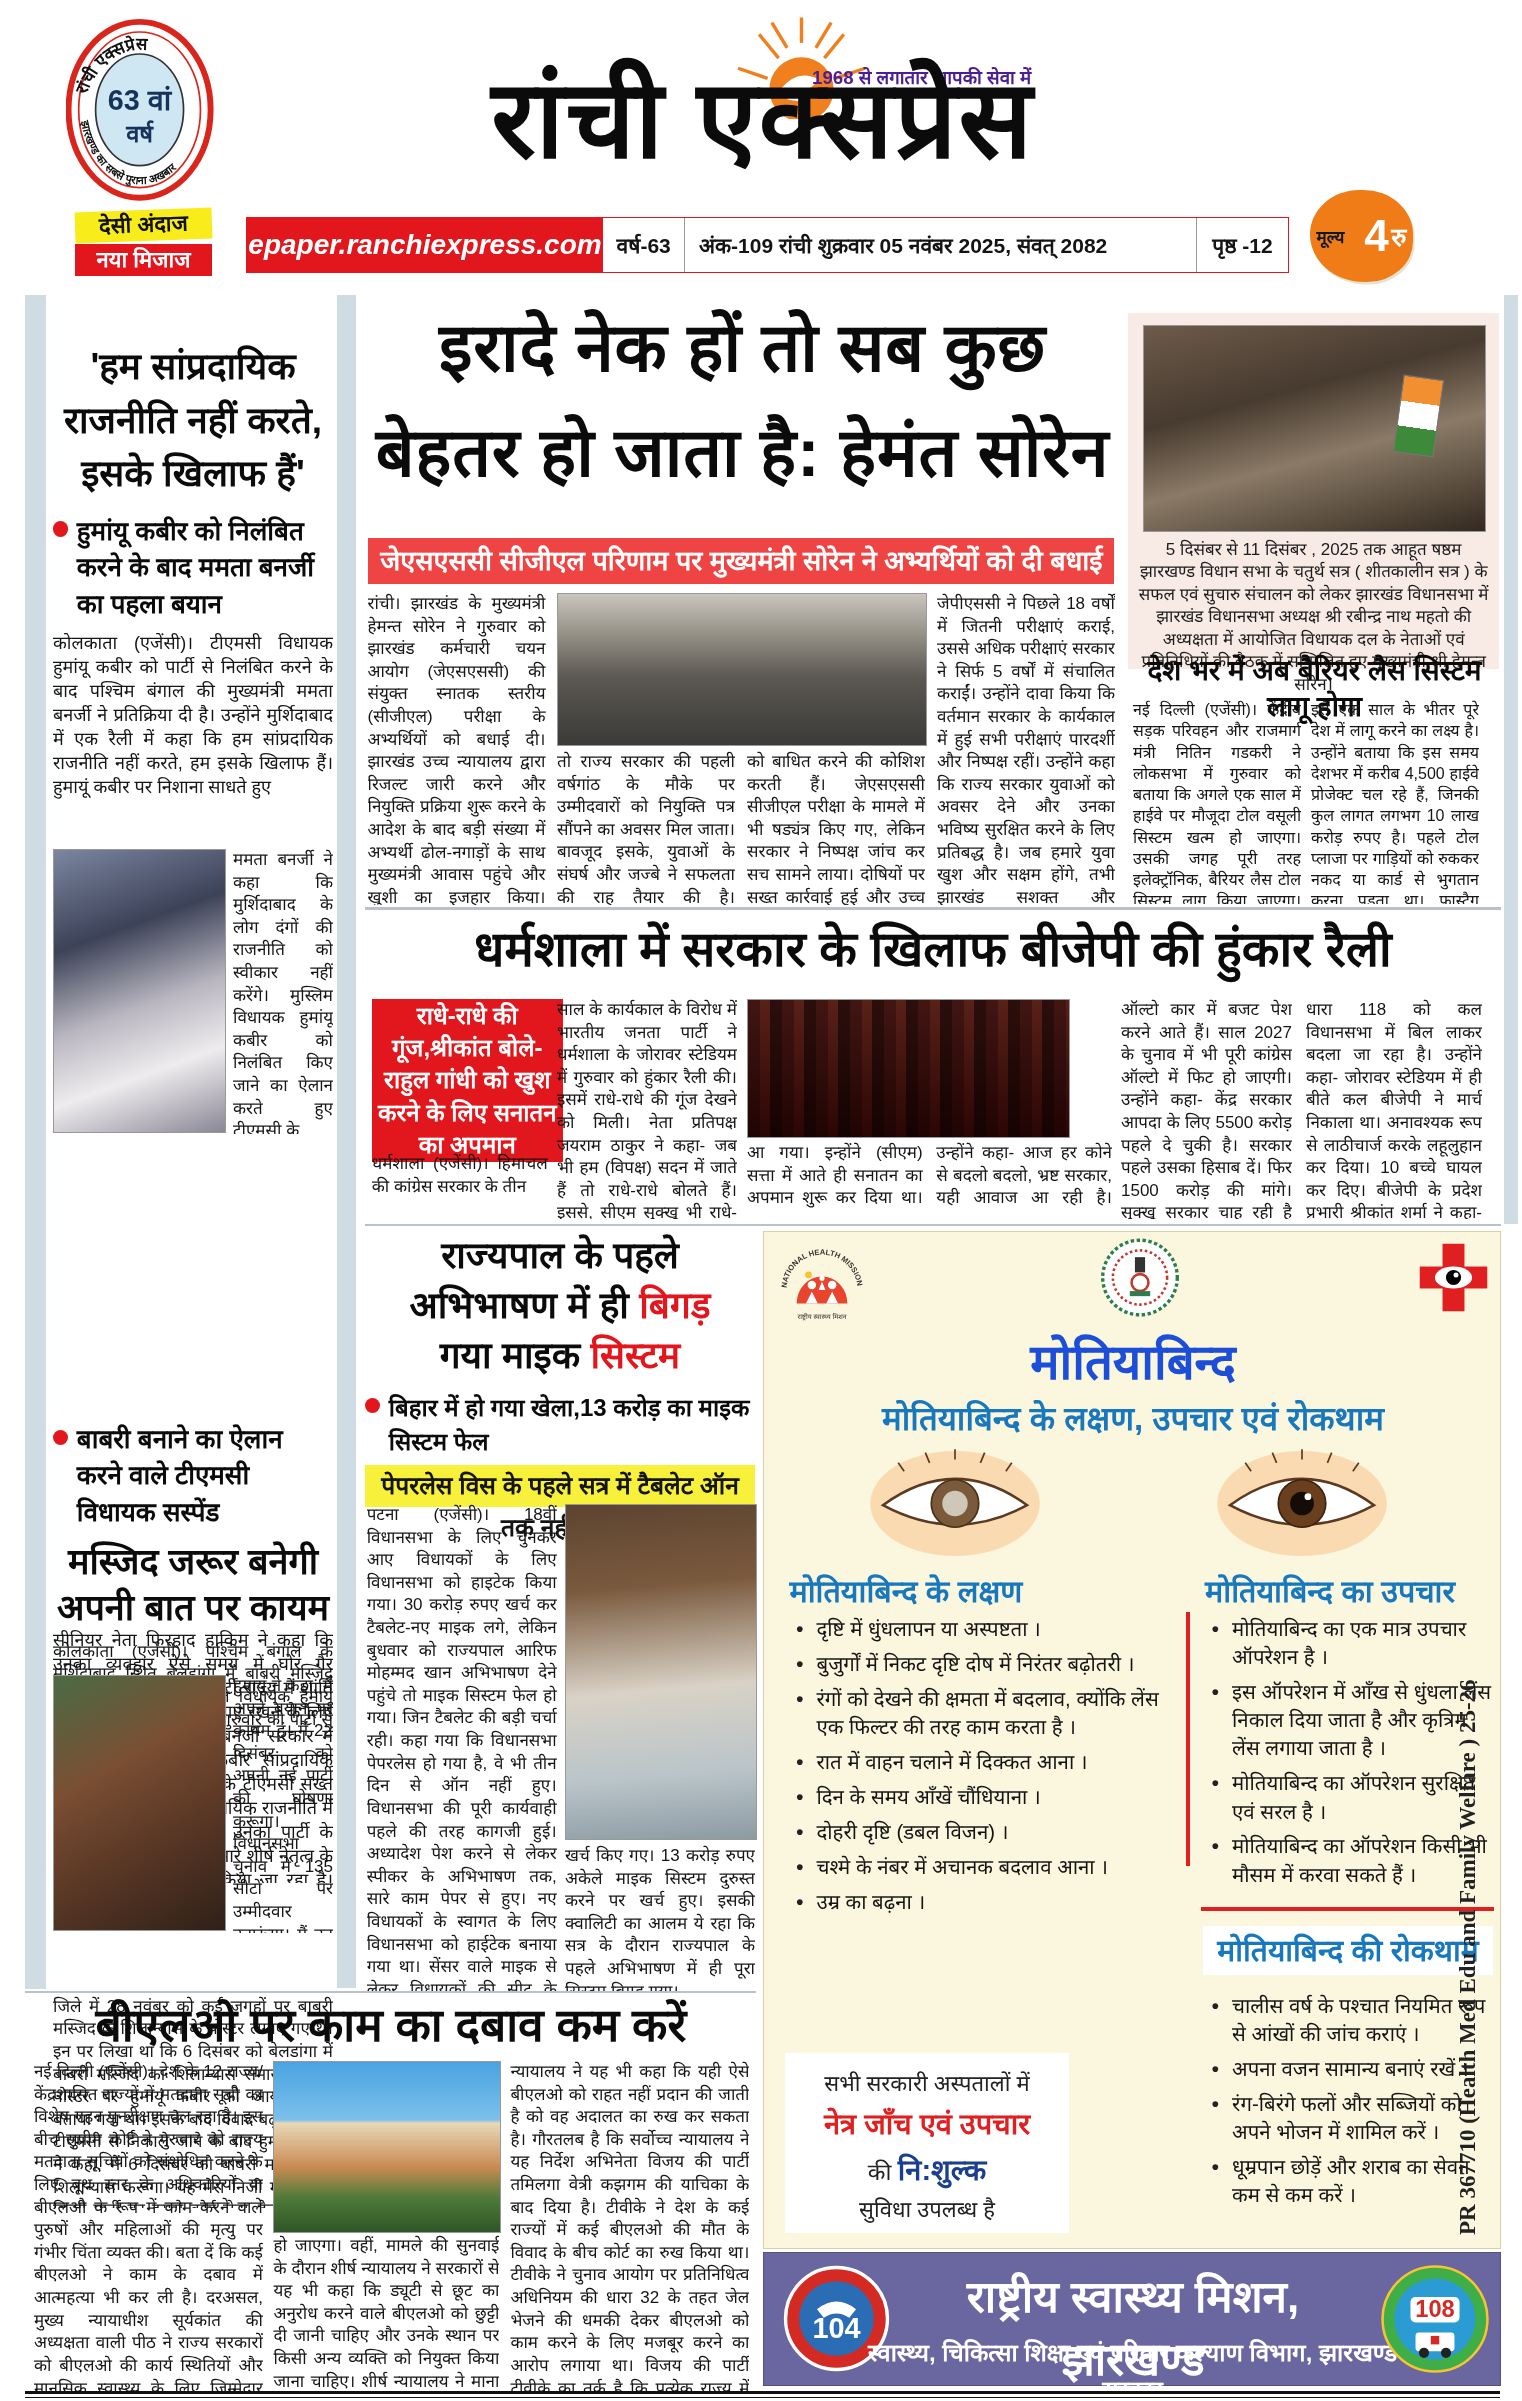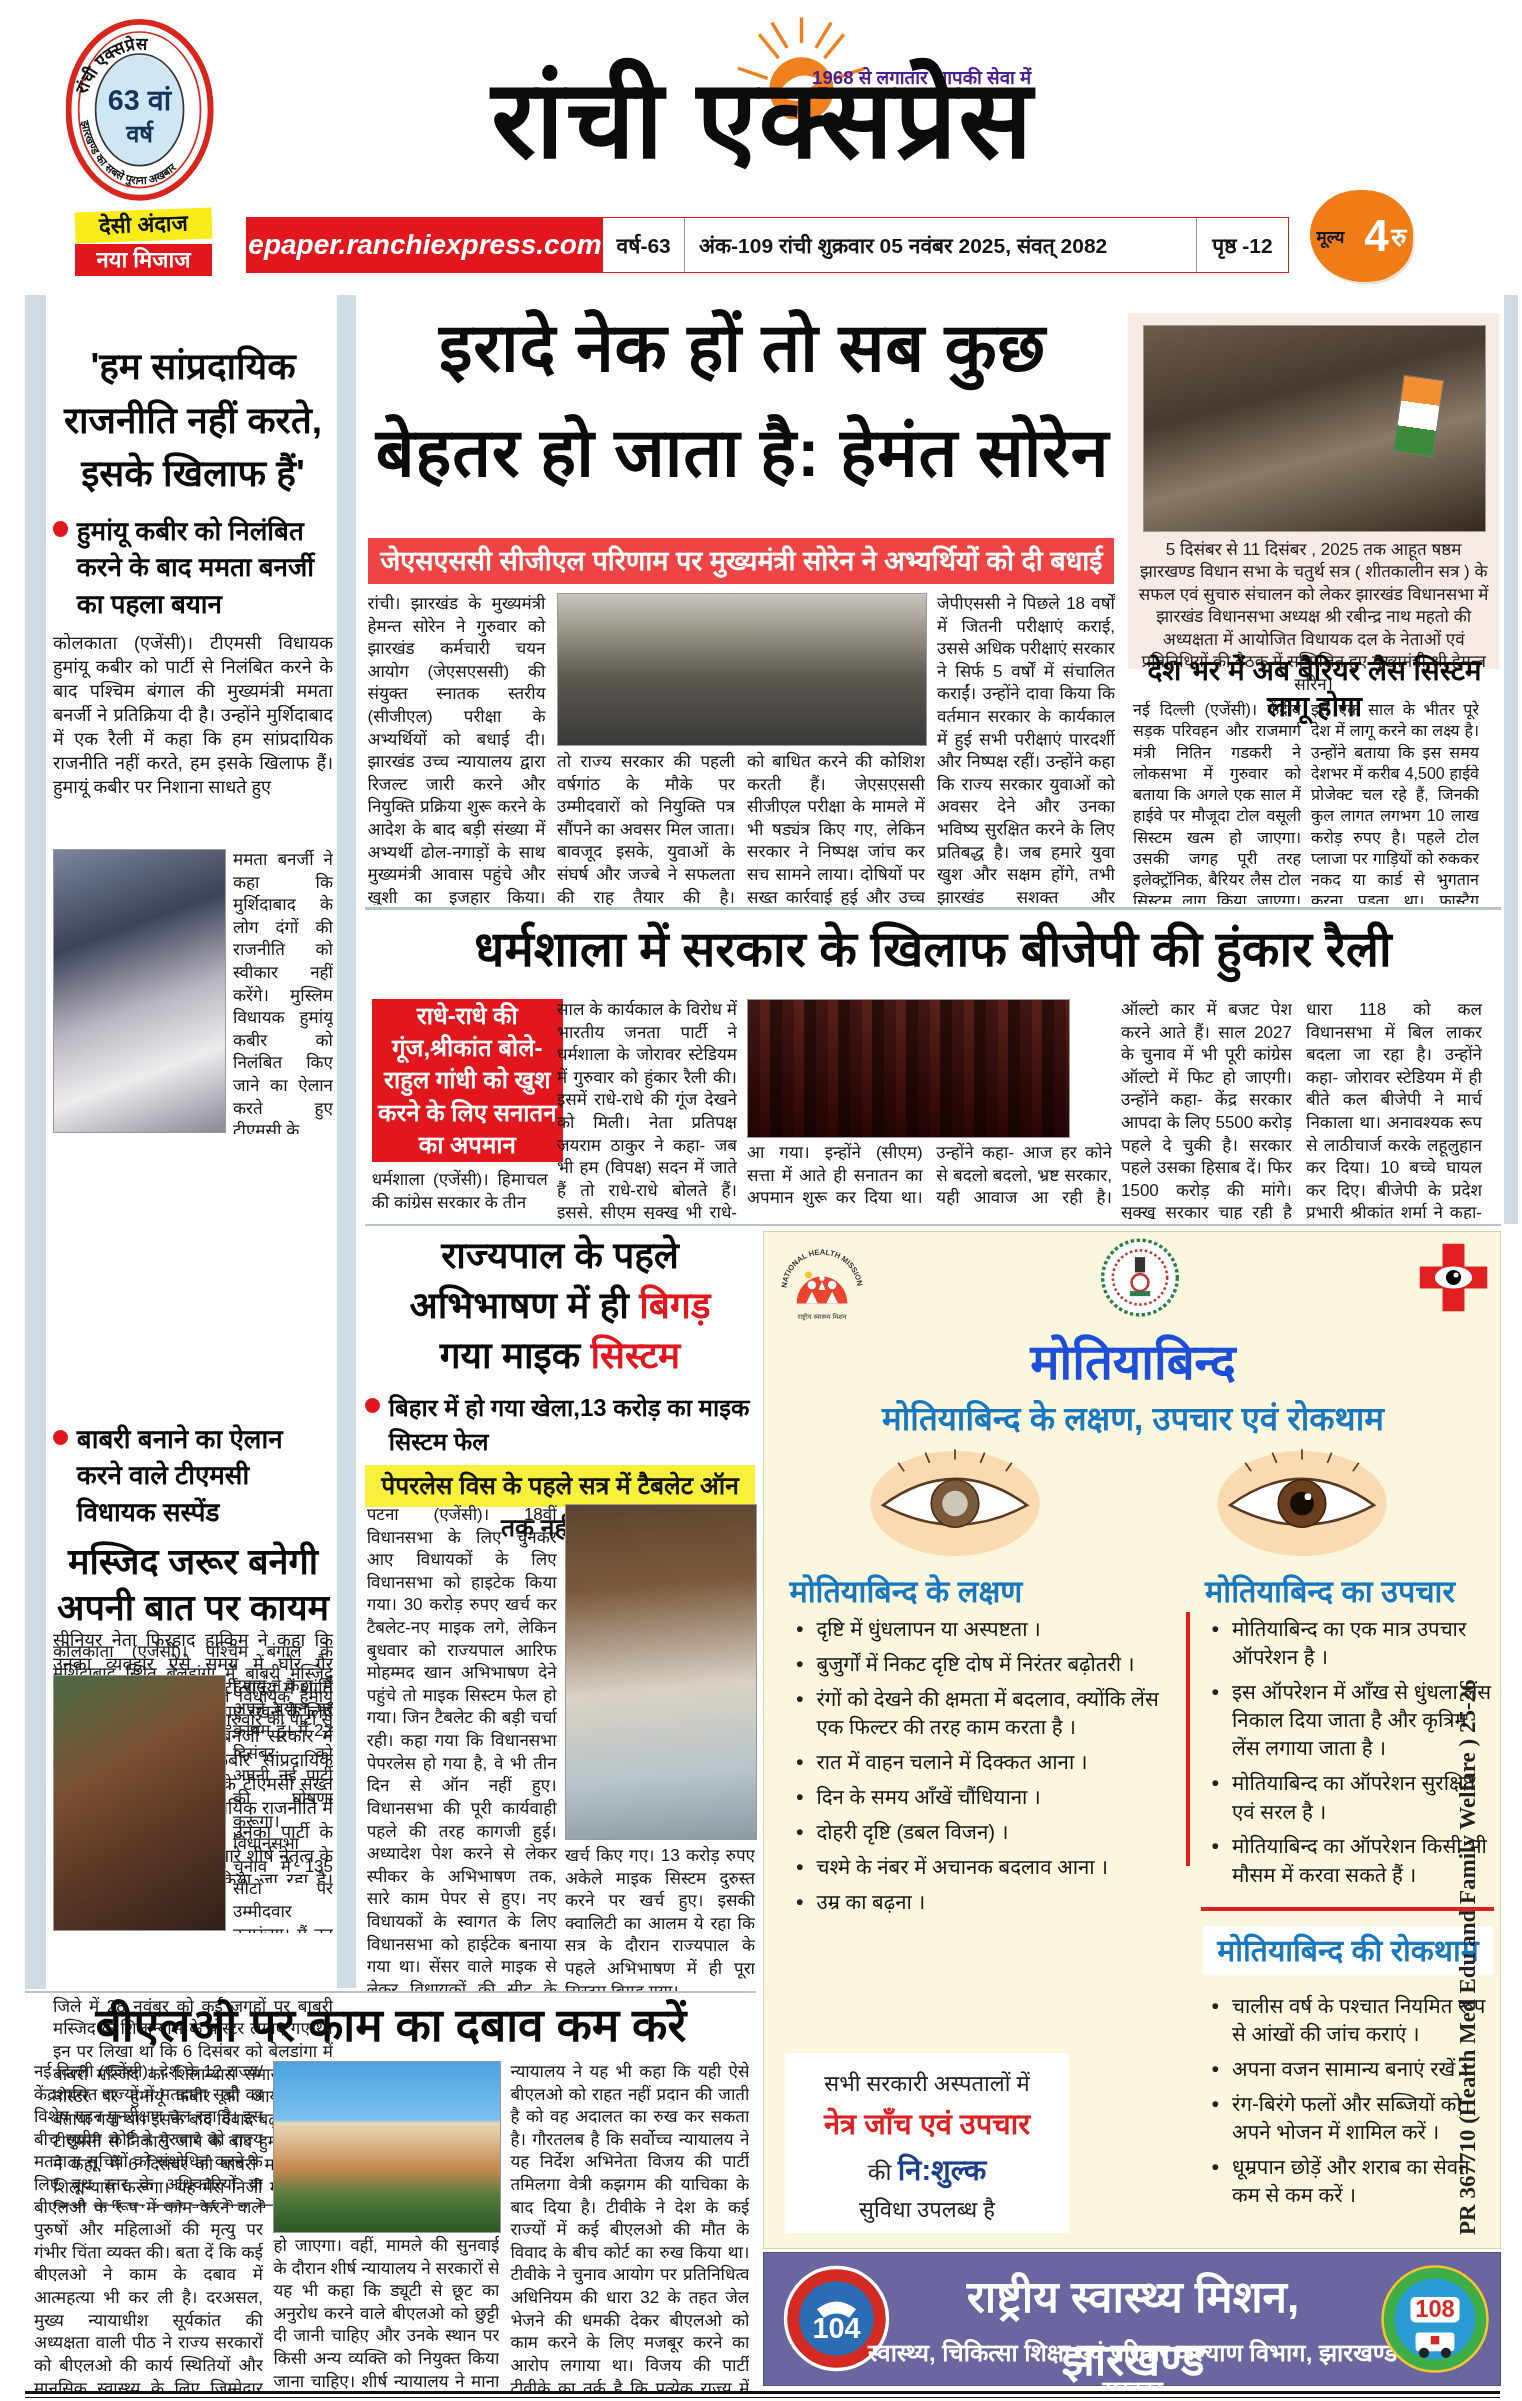--- a/index.html
+++ b/index.html
@@ -131,21 +131,21 @@
     <div class="hl ctext" style="font-size:28px;line-height:1.3;">देश भर में अब बैरियर लैस सिस्टम लागू होगा</div>
     <div class="abs jtext" style="left:5.1px;top:46px;width:168px;height:205px;font-size:16px;">नई दिल्ली (एजेंसी)। केंद्रीय सड़क परिवहन और राजमार्ग मंत्री नितिन गडकरी ने लोकसभा में गुरुवार को बताया कि अगले एक साल में हाईवे पर मौजूदा टोल वसूली सिस्टम खत्म हो जाएगा। उसकी जगह पूरी तरह इलेक्ट्रॉनिक, बैरियर लैस टोल सिस्टम लागू किया जाएगा। उन्होंने कहा कि नए सिस्टम की शुरुआत फिलहाल 10 जगह की जा चुकी है और</div>
     <div class="abs jtext" style="left:183px;top:46px;width:168px;height:205px;font-size:16px;">इसे एक साल के भीतर पूरे देश में लागू करने का लक्ष्य है। उन्होंने बताया कि इस समय देशभर में करीब 4,500 हाईवे प्रोजेक्ट चल रहे हैं, जिनकी कुल लागत लगभग 10 लाख करोड़ रुपए है। पहले टोल प्लाजा पर गाड़ियों को रुककर नकद या कार्ड से भुगतान करना पड़ता था। फास्टैग आया तो गाड़ियों का टोल पर रुकने का समय कम हुआ।</div>
   </div>
 
   <div class="abs sep" style="left:365px;top:907px;width:1136px;height:2.5px;"></div>
 
   <div class="abs" style="left:365px;top:916px;width:1136px;height:307px;">
     <div class="hl ctext" style="font-size:49px;line-height:1.35;">धर्मशाला में सरकार के खिलाफ बीजेपी की हुंकार रैली</div>
     <div class="abs ctext" style="left:6.8px;top:83px;width:191px;height:163px;background:#e2171d;color:#fff;font-weight:900;font-size:24px;line-height:1.35;display:flex;align-items:center;justify-content:center;padding:3.4px;box-sizing:border-box;">राधे-राधे की गूंज,श्रीकांत बोले- राहुल गांधी को खुश करने के लिए सनातन का अपमान</div>
-    <div class="jtext" style="position:absolute;left:6.8px;top:253px;width:176px;height:51px;font-size:17px;">धर्मशाला (एजेंसी)। हिमाचल की कांग्रेस सरकार के तीन</div>
+    <div class="jtext" style="position:absolute;left:6.8px;top:237px;width:176px;height:51px;font-size:17px;">धर्मशाला (एजेंसी)। हिमाचल की कांग्रेस सरकार के तीन</div>
     <div class="abs jtext" style="left:192px;top:83px;width:180px;height:220px;">साल के कार्यकाल के विरोध में भारतीय जनता पार्टी ने धर्मशाला के जोरावर स्टेडियम में गुरुवार को हुंकार रैली की। इसमें राधे-राधे की गूंज देखने को मिली। नेता प्रतिपक्ष जयराम ठाकुर ने कहा- जब भी हम (विपक्ष) सदन में जाते हैं तो राधे-राधे बोलते हैं। इससे, सीएम सुक्खू भी राधे-राधे बोलने को मजबूर हो गए। जयराम ने कहा- अच्छा लगा कि सनातन का कुछ अंश इनमें भी</div>
     <div class="abs photo" style="left:382px;top:83px;width:321px;height:137px;background:repeating-linear-gradient(90deg,#5a1f1c 0 12px,#7a2f24 12px 22px,#3c1512 22px 34px),linear-gradient(180deg,#b9b3a8,#5a1f1c);background-blend-mode:multiply;"></div>
     <div class="abs jtext" style="left:382px;top:226px;width:365px;height:80px;column-count:2;column-gap:13.6px;">आ गया। इन्होंने (सीएम) सत्ता में आते ही सनातन का अपमान शुरू कर दिया था। उन्होंने कहा- आज हर कोने से बदलो बदलो, भ्रष्ट सरकार, यही आवाज आ रही है। उन्होंने कहा, हिमाचल सीएम सुक्खू अपनी</div>
     <div class="abs jtext" style="left:756px;top:83px;width:171px;height:220px;">ऑल्टो कार में बजट पेश करने आते हैं। साल 2027 के चुनाव में भी पूरी कांग्रेस ऑल्टो में फिट हो जाएगी। उन्होंने कहा- केंद्र सरकार आपदा के लिए 5500 करोड़ पहले दे चुकी है। सरकार पहले उसका हिसाब दें। फिर 1500 करोड़ की मांगे। सुक्खू सरकार चाह रही है कि 1500 करोड़ ट्रेजरी में नहीं, उनके खाते में आए। उन्होंने कहा- हिमाचल पहले ही ऑन सेल है। अब लैंड सिलिंग एक्ट की</div>
     <div class="abs jtext" style="left:941px;top:83px;width:176px;height:220px;">धारा 118 को कल विधानसभा में बिल लाकर बदला जा रहा है। उन्होंने कहा- जोरावर स्टेडियम में ही बीते कल बीजेपी ने मार्च निकाला था। अनावश्यक रूप से लाठीचार्ज करके लहूलुहान कर दिया। 10 बच्चे घायल कर दिए। बीजेपी के प्रदेश प्रभारी श्रीकांत शर्मा ने कहा- सुक्खू सरकार सनातन का अपमान कर रही है। बच्चों को राधे-राधे बोलने से रोक रही है।</div>
   </div>
 
   <div class="abs sep" style="left:365px;top:1224px;width:1136px;height:1.7px;"></div>
 
   <div class="abs" style="left:365px;top:1231px;width:390px;height:761px;">

